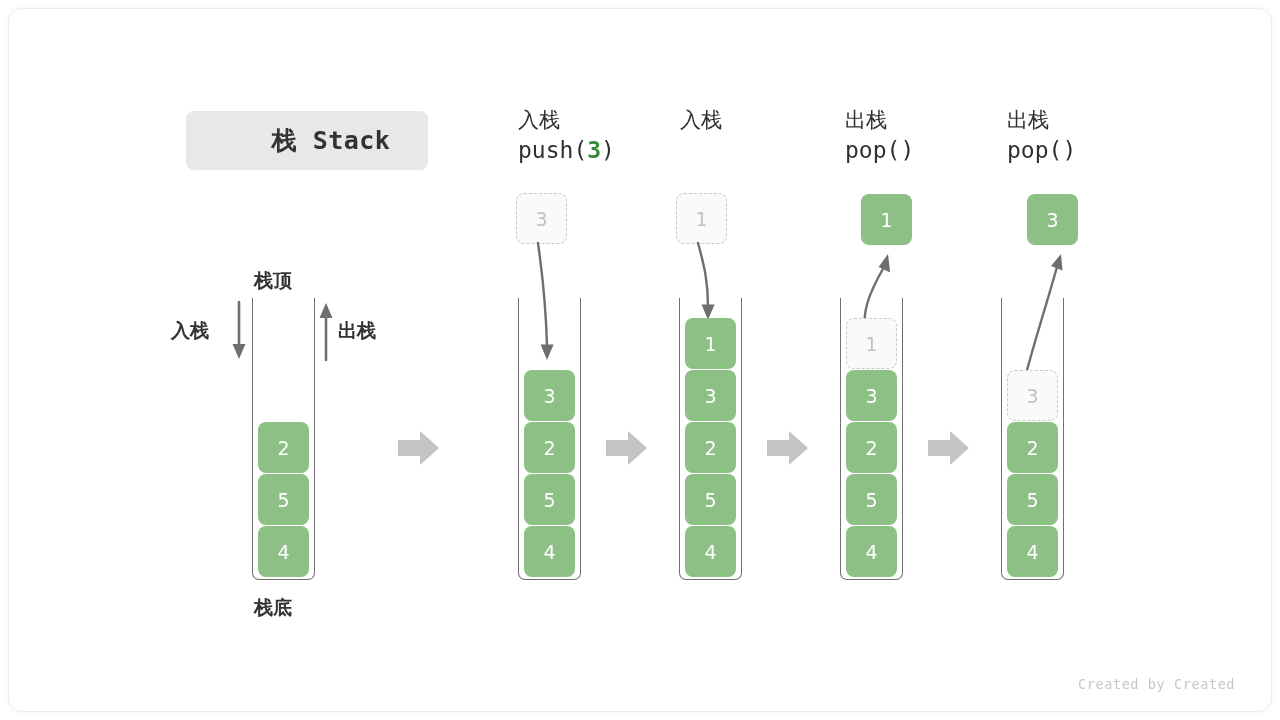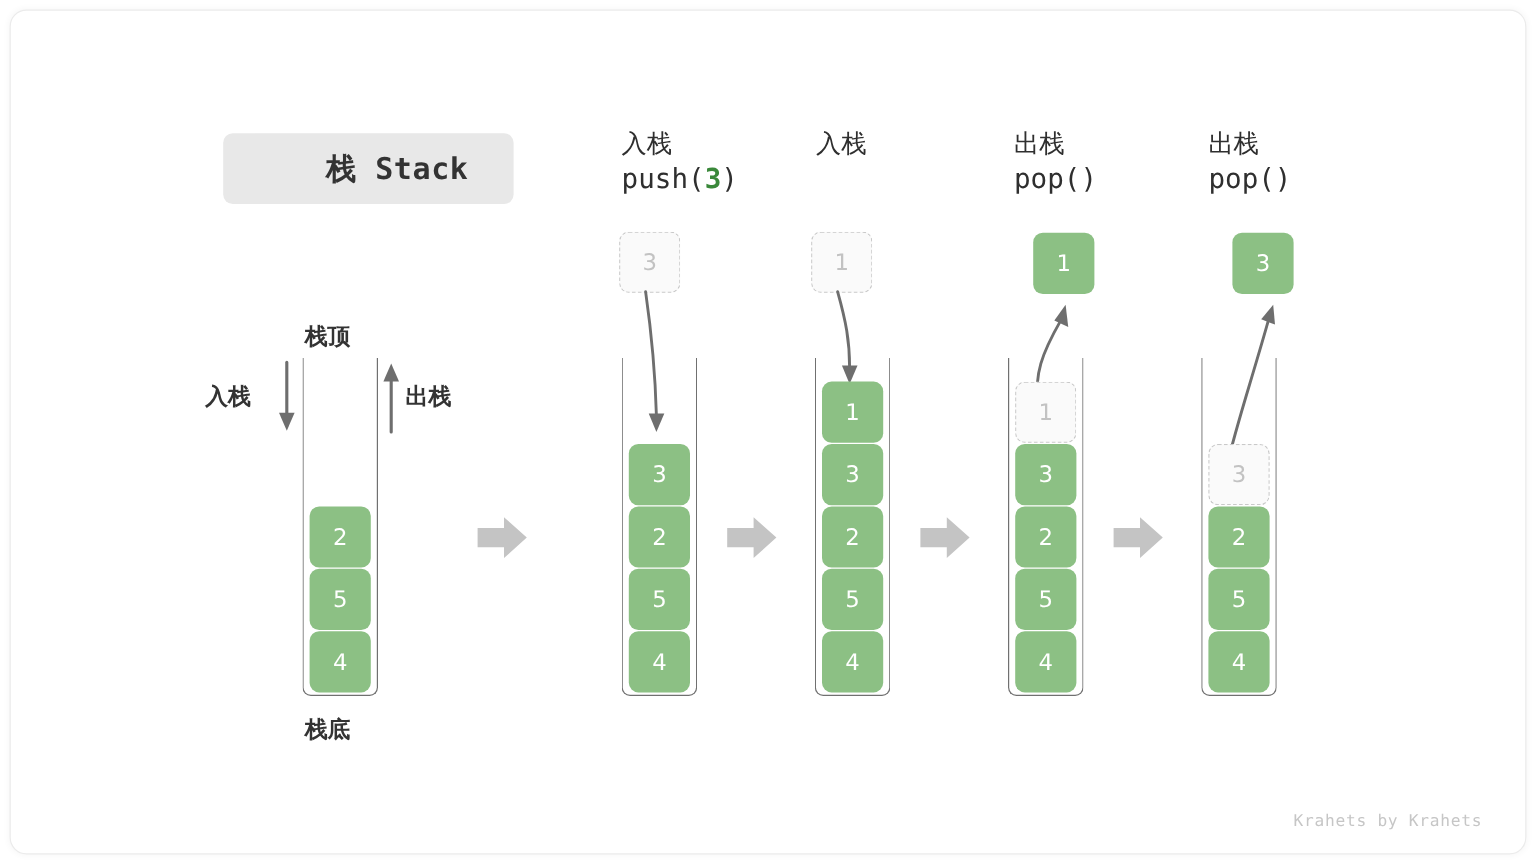--- a/index.html
+++ b/index.html
@@ -279,14 +279,14 @@
   <svg style="position:absolute; left:1000px; top:240px;" width="80" height="155" viewBox="0 0 80 155">
     <path d="M22 150 C30 115, 42 80, 57 27" stroke="#6e6e6e" stroke-width="2.4" fill="none" stroke-linecap="round"></path>
     <path d="M61 14 L51 26 L62.5 30.5 Z" fill="#6e6e6e"></path>
   </svg>
   <div class="stack-box" style="left:1001px; top:298px; width:63px; height:282px;"></div>
   <div class="cell ghost" style="left:1007px; top:370px;">3</div>
   <div class="cell solid" style="left:1007px; top:422px;">2</div>
   <div class="cell solid" style="left:1007px; top:474px;">5</div>
   <div class="cell solid" style="left:1007px; top:526px;">4</div>
 
-  <div id="watermark">Krahets by Krahets</div>
+  <div id="watermark">Created by Created</div>
 </div>
 
 </body></html>

